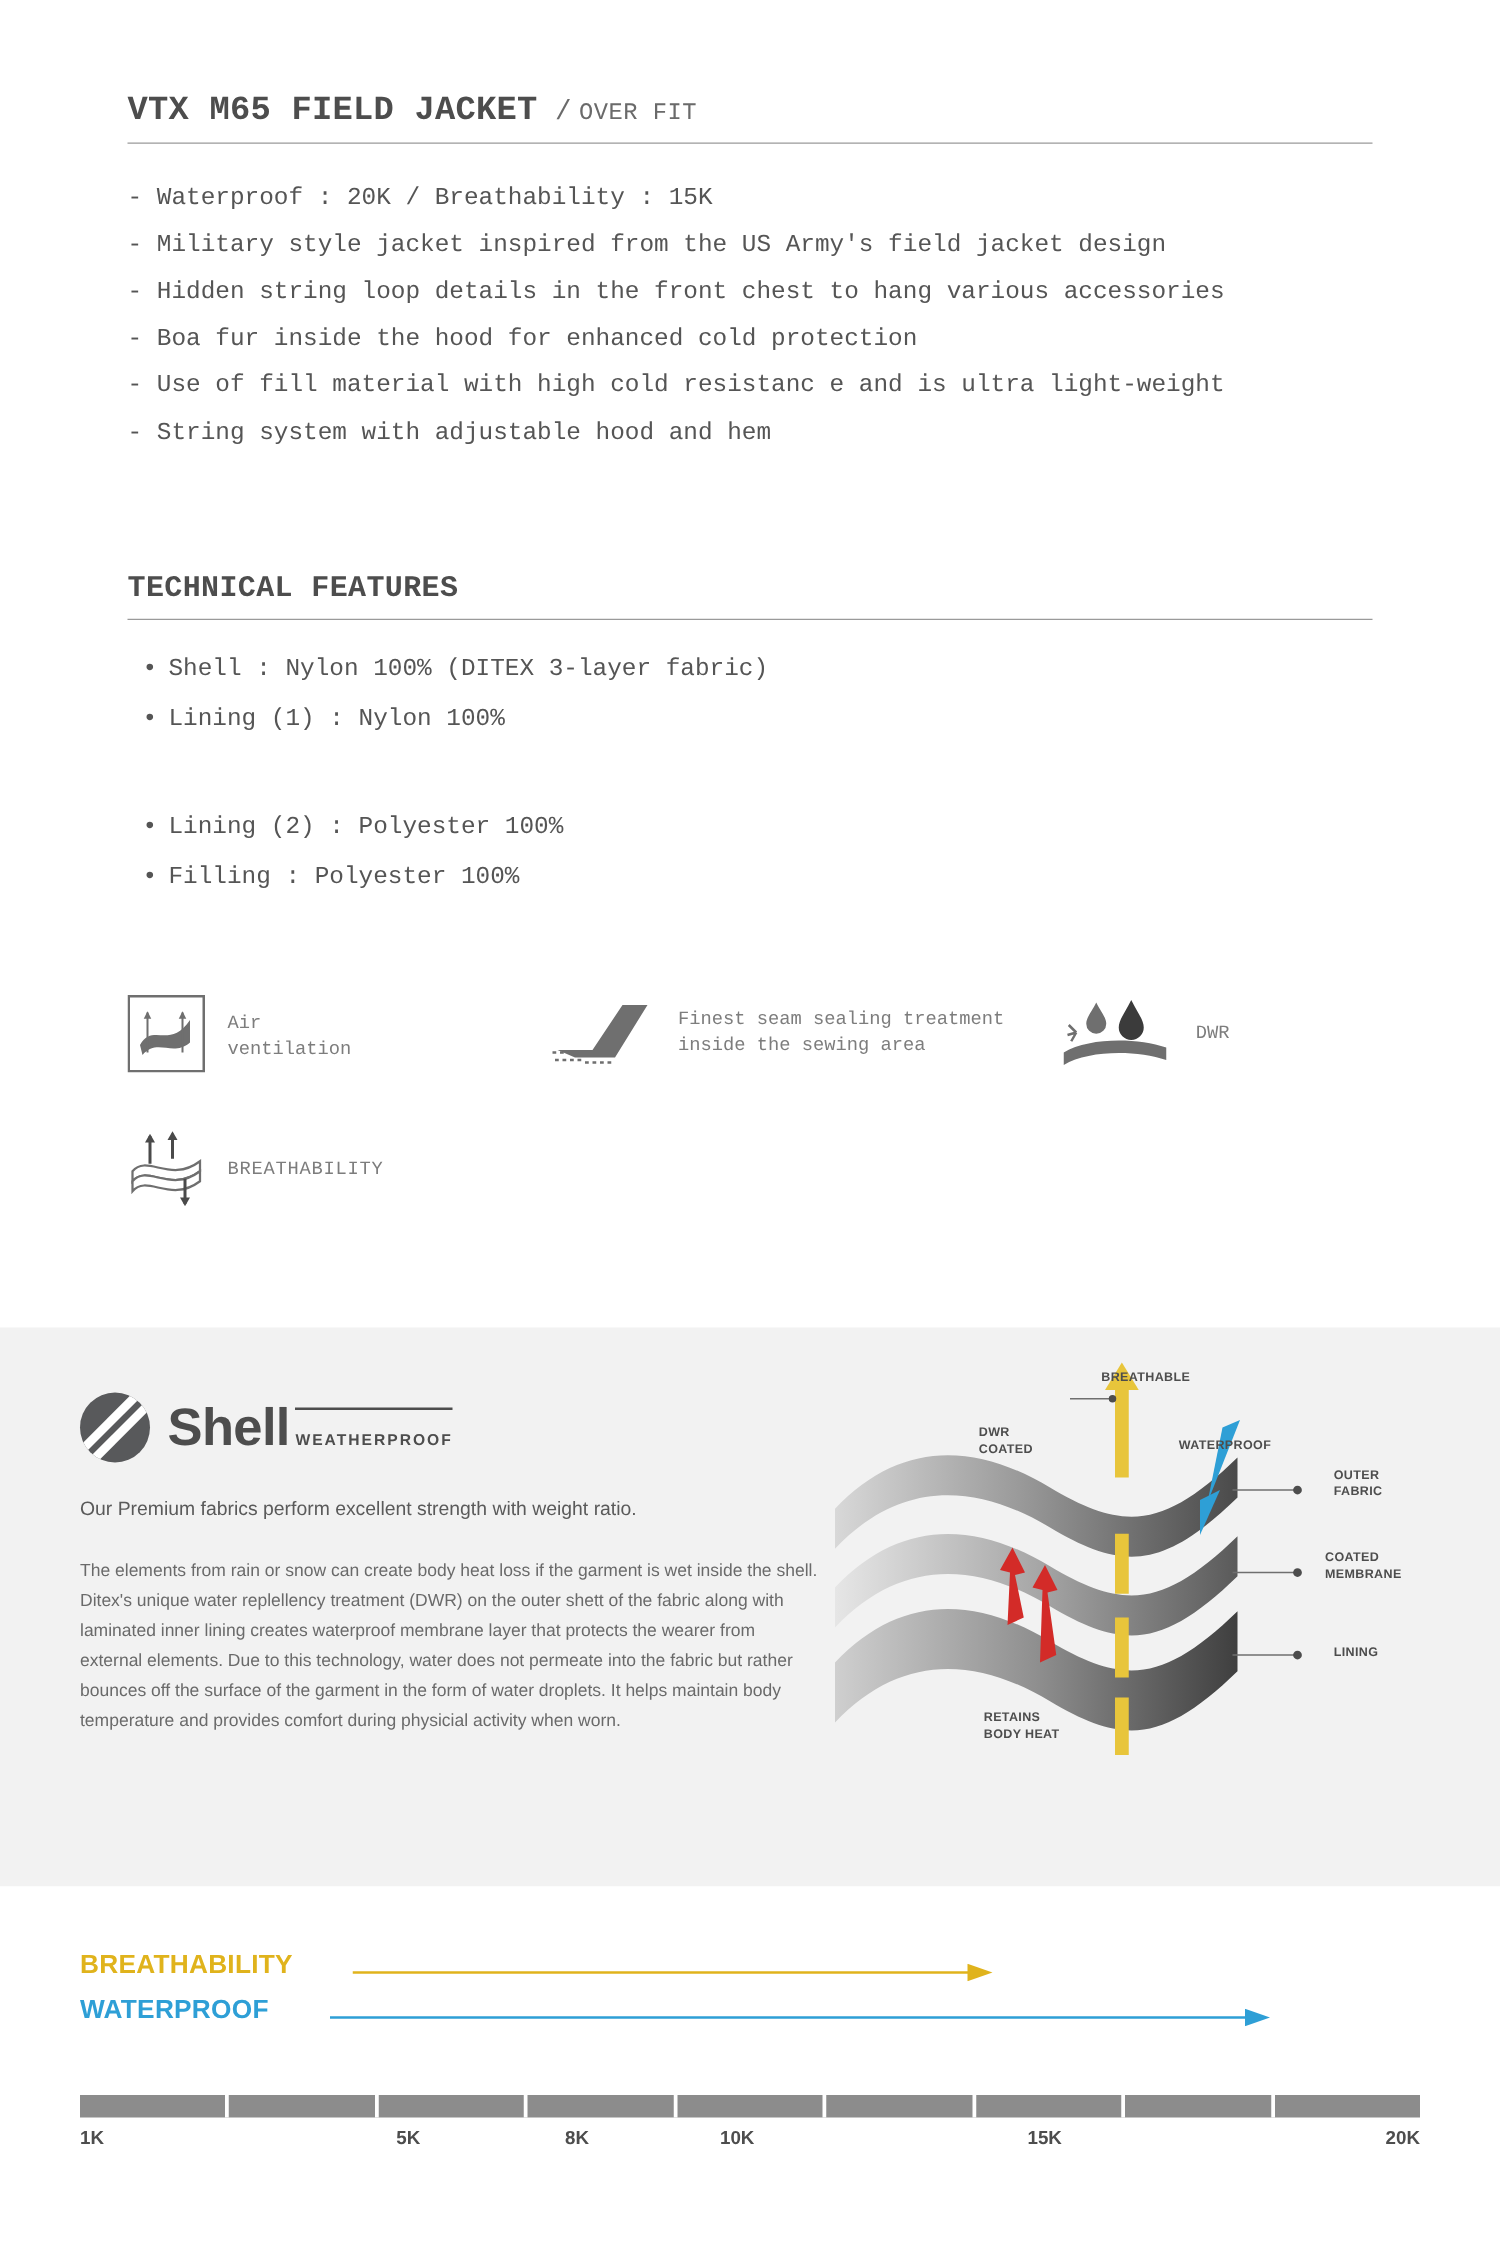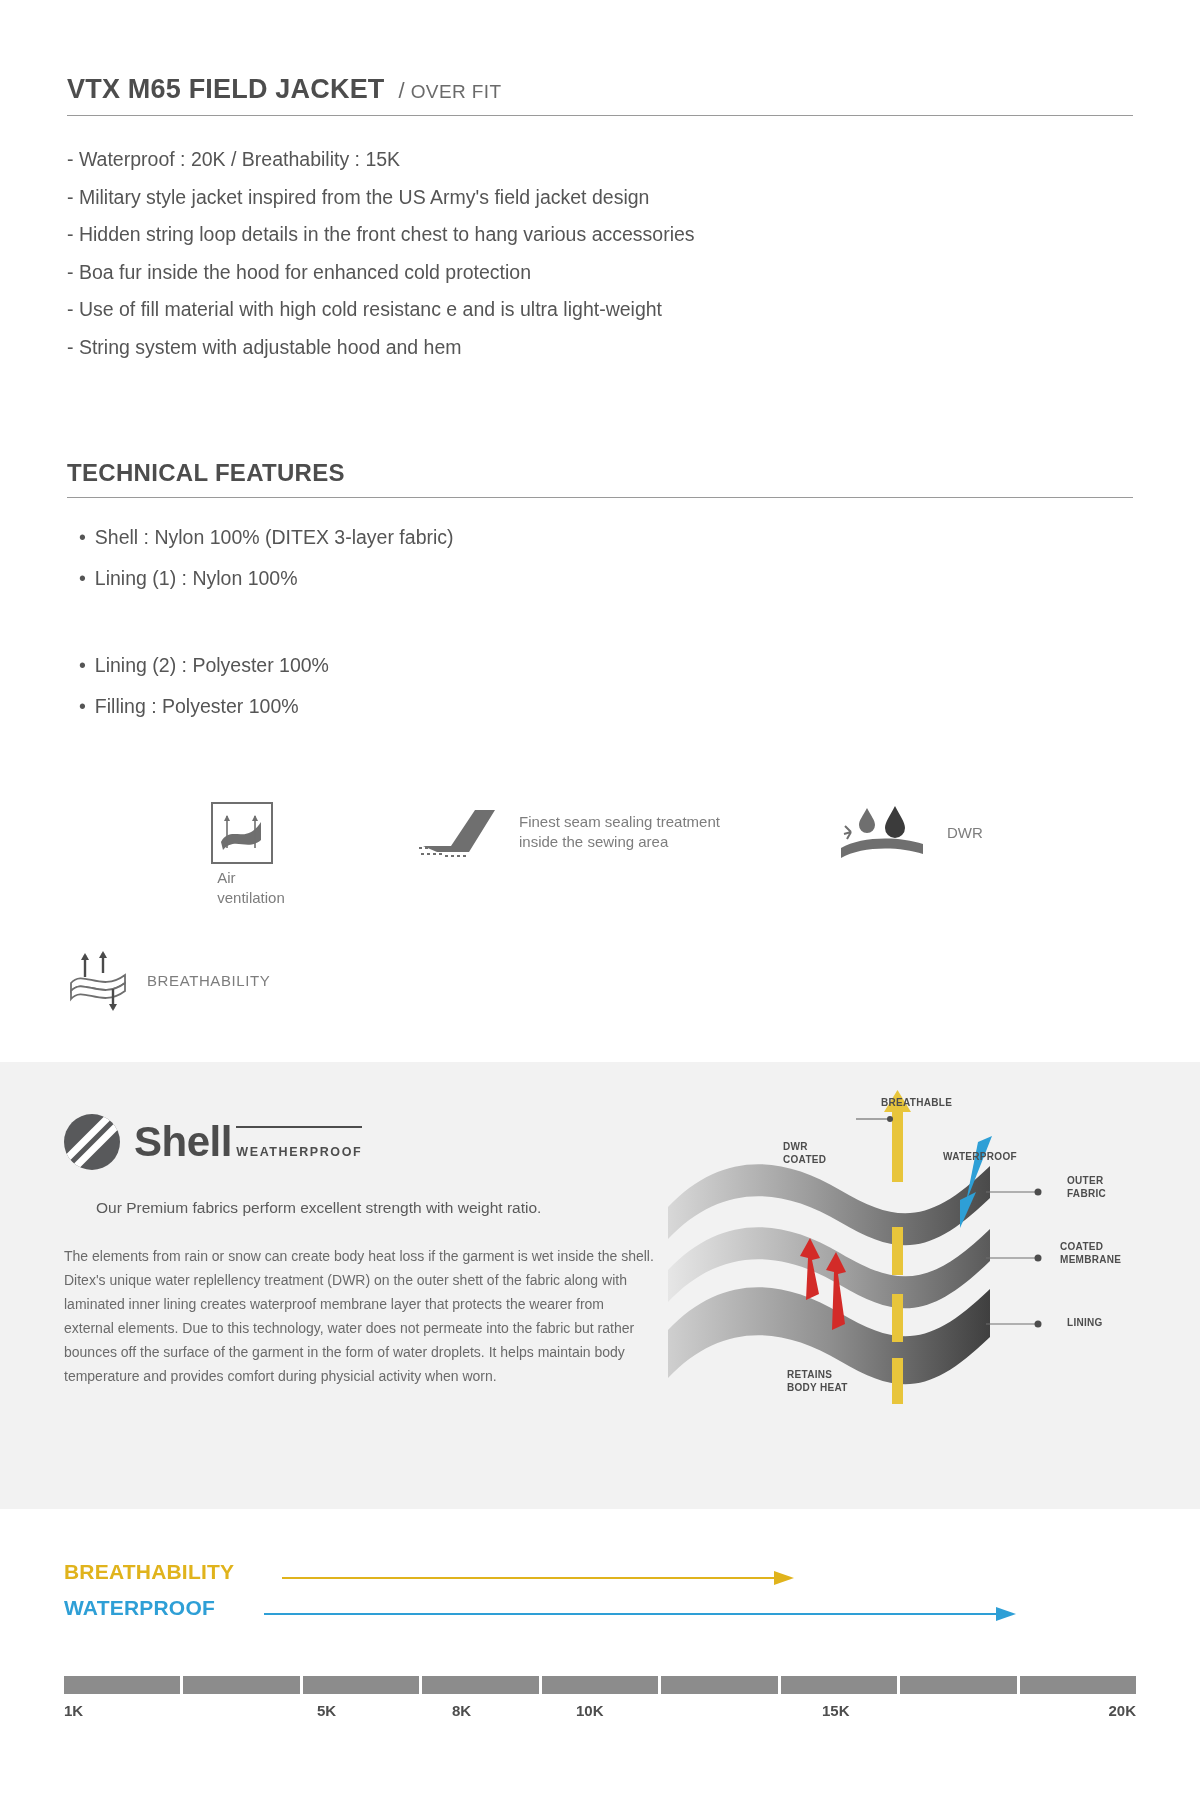--- a/index.html
+++ b/index.html
@@ -9,22 +9,23 @@
     height: 1800px;
     background: #ffffff;
     font-family: "Liberation Sans", sans-serif;
     color: #4a4a4a;
     position: relative;
     overflow: hidden;
   }
 
   
   .top-section {
-    padding: 0 67px;
+    padding: 0 102px;
     padding-top: 74px;
+    font-family: Liberation Mono, monospace;
   }
   .title-row {
     display: flex;
     align-items: baseline;
     border-bottom: 1.5px solid #9a9a9a;
     padding-bottom: 10px;
   }
   .title-main {
     font-size: 27px;
     font-weight: bold;
@@ -93,21 +94,21 @@
     display: flex;
     align-items: center;
   }
   .icon-feat .glyph { flex: 0 0 auto; }
   .icon-feat .caption {
     margin-left: 18px;
     font-size: 15px;
     color: #7d7d7d;
     line-height: 1.35;
   }
-  .icon-feat-1 { width: 350px; flex-direction: column; }
+  .icon-feat-1 { width: 350px; }
   .icon-feat-2 { width: 420px; }
   .icon-feat-3 { width: 260px; }
   .icon-row-2 { margin-top: 40px; display: flex; }
   .icon-feat-4 .caption { font-size: 15px; letter-spacing: 0.6px; }
 
   
   .ditex-panel {
     position: absolute;
     top: 1062px;
     left: 0;
@@ -160,21 +161,20 @@
     padding-top: 17px;
     margin-top: 3px;
     display: inline-block;
   }
   .ditex-lead {
     margin-top: 26px;
     font-size: 15.5px;
     color: #5a5a5a;
     line-height: 1.55;
     max-width: 470px;
-    margin-left: 32px;
   }
   .ditex-body {
     margin-top: 24px;
     font-size: 14px;
     color: #6a6a6a;
     line-height: 1.72;
     max-width: 590px;
   }
 
   

